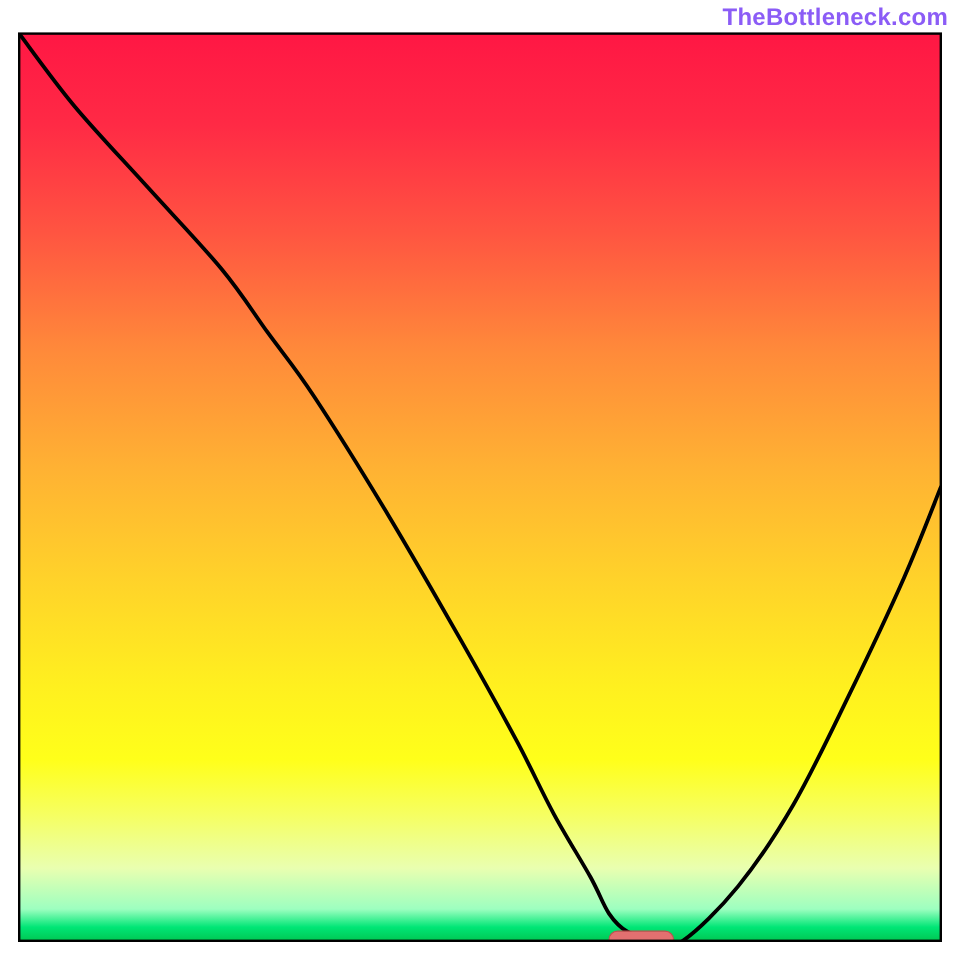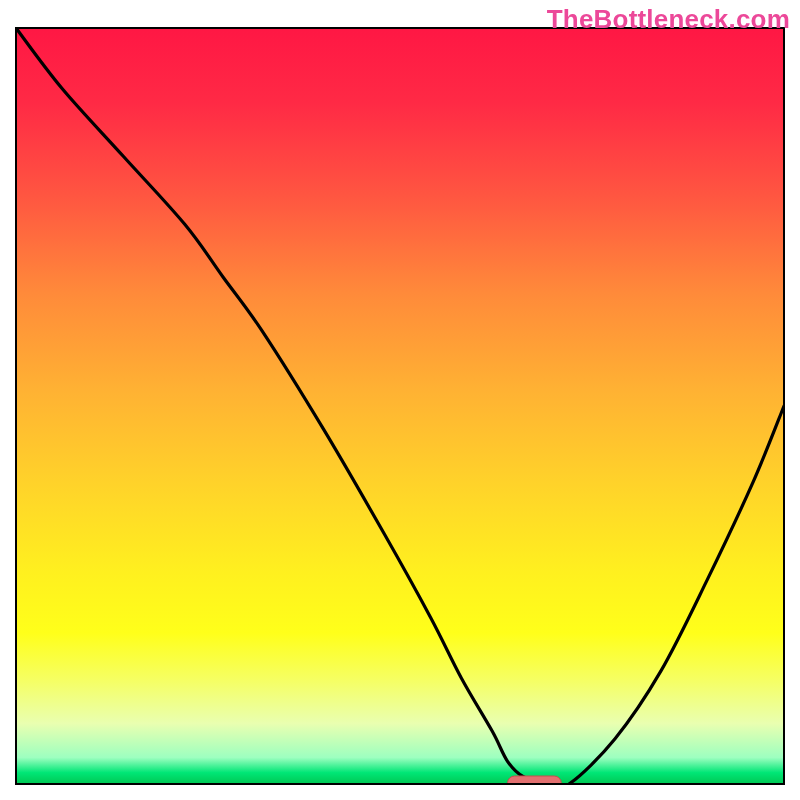--- a/index.html
+++ b/index.html
@@ -13,23 +13,23 @@
   }
   .stage {
     position: relative;
     width: 800px;
     height: 800px;
   }
   .watermark {
     position: absolute;
     top: 4px;
     right: 10px;
-    font-size: 26px;
+    font-size: 20px;
     font-weight: 600;
-    color: #ec4899;
+    color: #8b5cf6;
     letter-spacing: 0.2px;
   }
   svg {
     display: block;
   }
 </style>
 </head>
 <body>
 
 <div class="stage">

